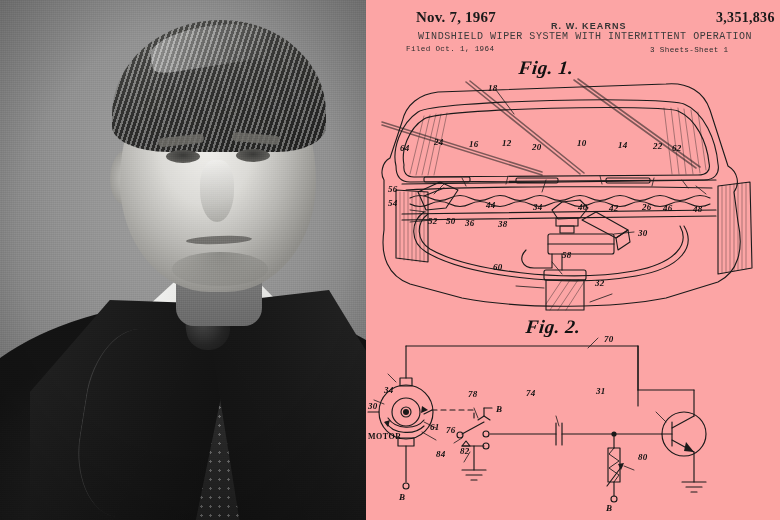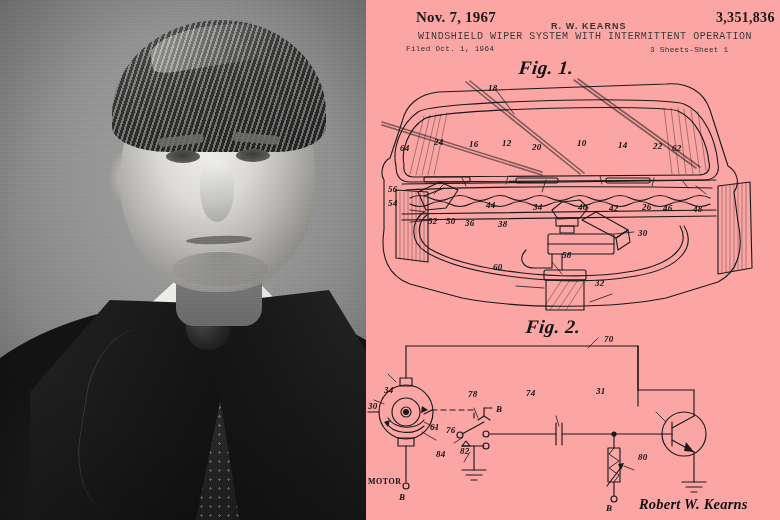--- a/index.html
+++ b/index.html
@@ -449,22 +449,21 @@
     <div class="refnum" style="left:80px;top:425px;">76</div>
     <div class="refnum" style="left:94px;top:446px;">82</div>
     <div class="refnum" style="left:70px;top:405px;margin-top:44px;">84</div>
     <div class="refnum" style="left:64px;top:422px;">61</div>
     <div class="refnum" style="left:160px;top:388px;">74</div>
     <div class="refnum" style="left:230px;top:386px;">31</div>
     <div class="refnum" style="left:272px;top:452px;">80</div>
 
     <div class="refnum" style="left:238px;top:334px;">70</div>
 
-    <div class="refnum" style="left:2px;top:432px;font-style:normal;font-size:8px;letter-spacing:.5px;margin-top:45px;">MOTOR</div>
+    <div class="refnum" style="left:2px;top:432px;font-style:normal;font-size:8px;letter-spacing:.5px;">MOTOR</div>
 
     <div class="refnum" style="left:33px;top:492px;">B</div>
     <div class="refnum" style="left:130px;top:404px;">B</div>
     <div class="refnum" style="left:240px;top:503px;">B</div>
 
-    <div id="inventor-name">Robert W. Kearns</div>
   </div>
 
 </div>
 
 </body></html>

